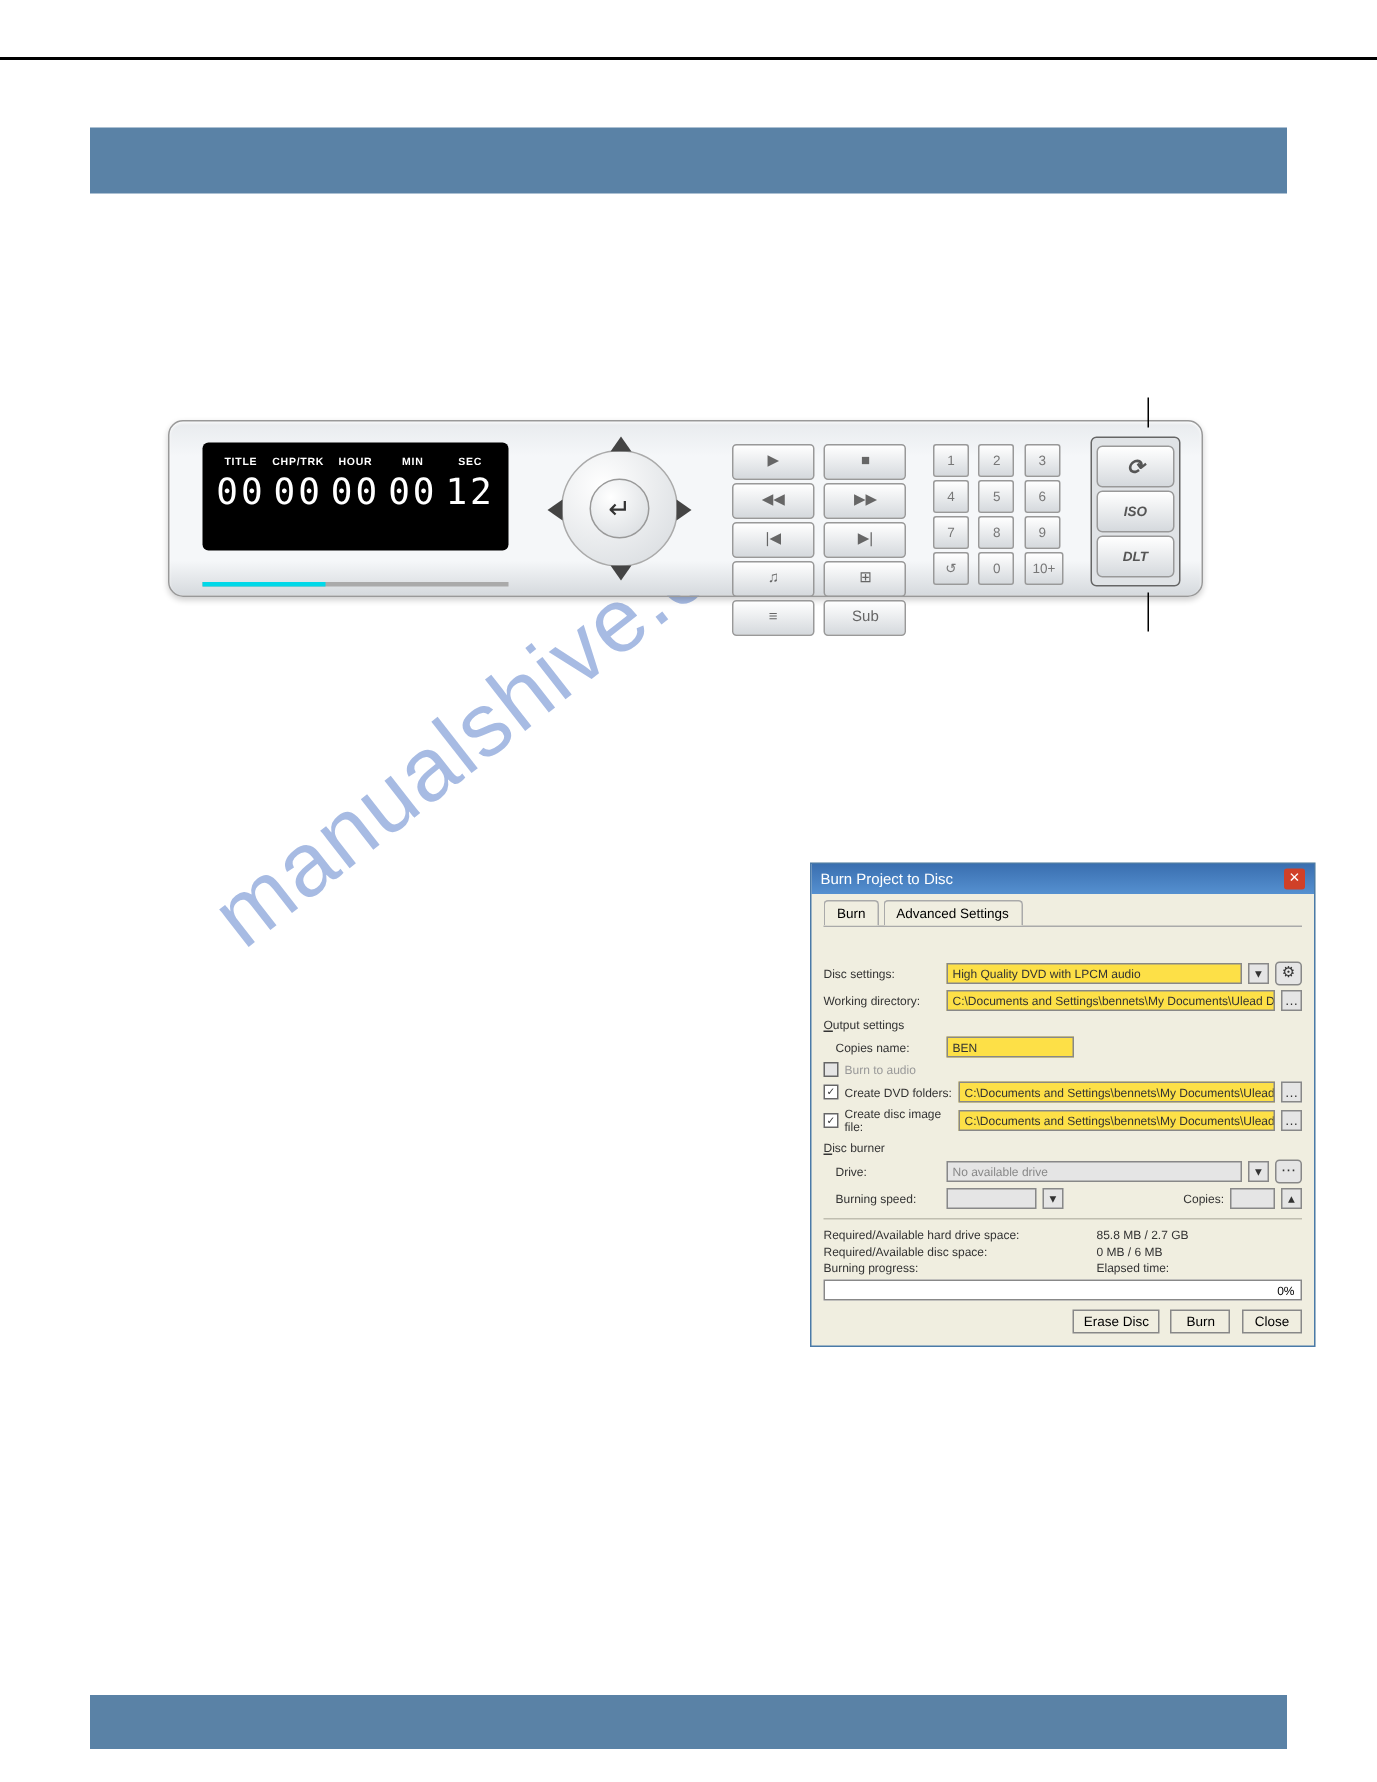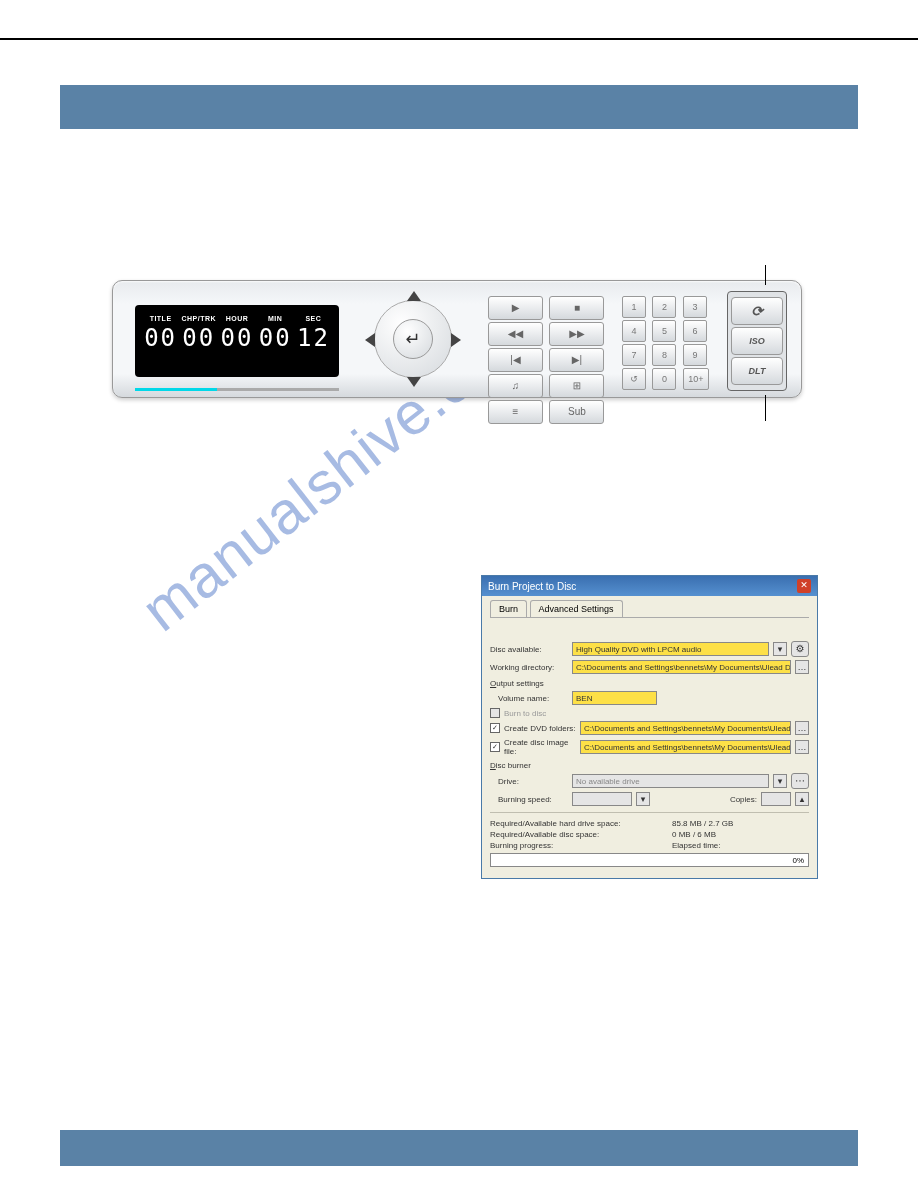--- a/index.html
+++ b/index.html
@@ -7,21 +7,21 @@
   .header-band { width: 100%; height: 2px; background: #000; margin-top: 38px; }
   .blue-top { position: absolute; top: 85px; left: 60px; width: 798px; height: 44px; background: #5a82a6; }
   .blue-bottom { position: absolute; top: 1130px; left: 60px; width: 798px; height: 36px; background: #5a82a6; }
   
   
   .remote { position: absolute; top: 280px; left: 112px; width: 690px; height: 118px; 
     background: linear-gradient(#e8ebee, #f5f7f9 20%, #f5f7f9 80%, #d5d9dd);
     border: 1px solid #999; border-radius: 10px; 
     box-shadow: inset 0 1px 2px rgba(255,255,255,0.8), 0 2px 4px rgba(0,0,0,0.2); }
   
-  .lcd { position: absolute; top: 24px; left: 22px; width: 204px; height: 72px; 
+  .lcd { position: absolute; top: 14px; left: 22px; width: 204px; height: 72px; 
     background: #000; border-radius: 4px; color: #fff; font-family: 'Courier New', monospace; }
   .lcd-labels { display: flex; gap: 3px; padding: 10px 8px 0; font-size: 7px; font-weight: bold; font-family: Arial; }
   .lcd-labels span { flex: 1; text-align: center; letter-spacing: 0.5px; }
   .lcd-digits { display: flex; gap: 3px; padding: 2px 8px; font-size: 24px; letter-spacing: 2px; font-family: 'Digital', monospace; }
   .lcd-digits span { flex: 1; text-align: center; font-weight: 300; }
   
   .progress { position: absolute; bottom: 6px; left: 22px; width: 204px; height: 3px; background: #aaa; }
   .progress-fill { width: 40%; height: 100%; background: #00d8e8; }
   
   .dpad { position: absolute; top: 8px; left: 250px; width: 100px; height: 100px; }
@@ -54,21 +54,21 @@
   .burnbtns { position: absolute; top: 10px; right: 14px; width: 60px; 
     border: 1px solid #666; border-radius: 4px; padding: 3px 2px; background: #e0e3e6; }
   .bbtn { width: 52px; height: 28px; margin: 2px auto; display: block;
     background: linear-gradient(#fff, #d5d9dd); border: 1px solid #999; border-radius: 4px;
     font-size: 9px; font-weight: bold; font-style: italic; color: #555; text-align: center; line-height: 26px; }
   .bbtn.disc { font-size: 14px; }
   .line-top { position: absolute; top: 265px; left: 765px; width: 1px; height: 20px; background: #000; }
   .line-bot { position: absolute; top: 395px; left: 765px; width: 1px; height: 26px; background: #000; }
   
   
-  .dialog { position: absolute; top: 575px; left: 481px; width: 337px; 
+  .dialog { position: absolute; top: 575px; left: 540px; width: 337px; 
     border: 1px solid #4a7aa8; background: #f0eee0; font-size: 9px; }
   .dlg-title { background: linear-gradient(#3a6fb0, #5590d0); color: #fff; padding: 3px 6px; 
     display: flex; justify-content: space-between; align-items: center; font-size: 10px; }
   .dlg-close { width: 14px; height: 14px; background: #d04028; color: #fff; 
     text-align: center; line-height: 13px; border-radius: 2px; font-size: 9px; }
   .dlg-body { padding: 4px 8px 8px; }
   .tabs { border-bottom: 1px solid #aaa; margin-bottom: 23px; }
   .tab { display: inline-block; padding: 3px 8px; border: 1px solid #aaa; border-bottom: none; 
     background: #f0eee0; font-size: 9px; border-radius: 3px 3px 0 0; }
   .frow { display: flex; align-items: center; margin: 3px 0; gap: 4px; font-size: 8px; color: #333; }
@@ -182,39 +182,39 @@
     <span>Burn Project to Disc</span>
     <span class="dlg-close">✕</span>
   </div>
   <div class="dlg-body">
     <div class="tabs">
       <span class="tab">Burn</span>
       <span class="tab">Advanced Settings</span>
     </div>
 
     <div class="frow">
-      <label>Disc available:</label>
+      <label>Disc settings:</label>
       <div class="inp">High Quality DVD with LPCM audio</div>
       <span class="selbtn">▾</span>
       <span class="icobtn">⚙</span>
     </div>
     <div class="frow">
       <label>Working directory:</label>
       <div class="inp">C:\Documents and Settings\bennets\My Documents\Ulead DVD Works</div>
       <span class="selbtn">…</span>
     </div>
 
     <div class="group-label">Output settings</div>
     <div class="frow">
-      <label style="padding-left:8px">Volume name:</label>
+      <label style="padding-left:8px">Copies name:</label>
       <div class="inp short">BEN</div>
     </div>
     <div class="frow">
       <span class="cb off"></span>
-      <label style="width:auto;color:#999">Burn to disc</label>
+      <label style="width:auto;color:#999">Burn to audio</label>
     </div>
     <div class="frow">
       <span class="cb">✓</span>
       <label style="width:72px">Create DVD folders:</label>
       <div class="inp">C:\Documents and Settings\bennets\My Documents\Ulead DVD Works</div>
       <span class="selbtn">…</span>
     </div>
     <div class="frow">
       <span class="cb">✓</span>
       <label style="width:72px">Create disc image file:</label>
@@ -250,14 +250,19 @@
       <span>0 MB / 6 MB</span>
     </div>
     <div class="status-row">
       <span>Burning progress:</span>
       <span>Elapsed time:</span>
     </div>
     <div class="prog">
       <span class="prog-txt">0%</span>
     </div>
 
+    <div class="dlg-btns">
+      <span class="dbtn">Erase Disc</span>
+      <span class="dbtn">Burn</span>
+      <span class="dbtn">Close</span>
+    </div>
   </div>
 </div>
 
 </body></html>

